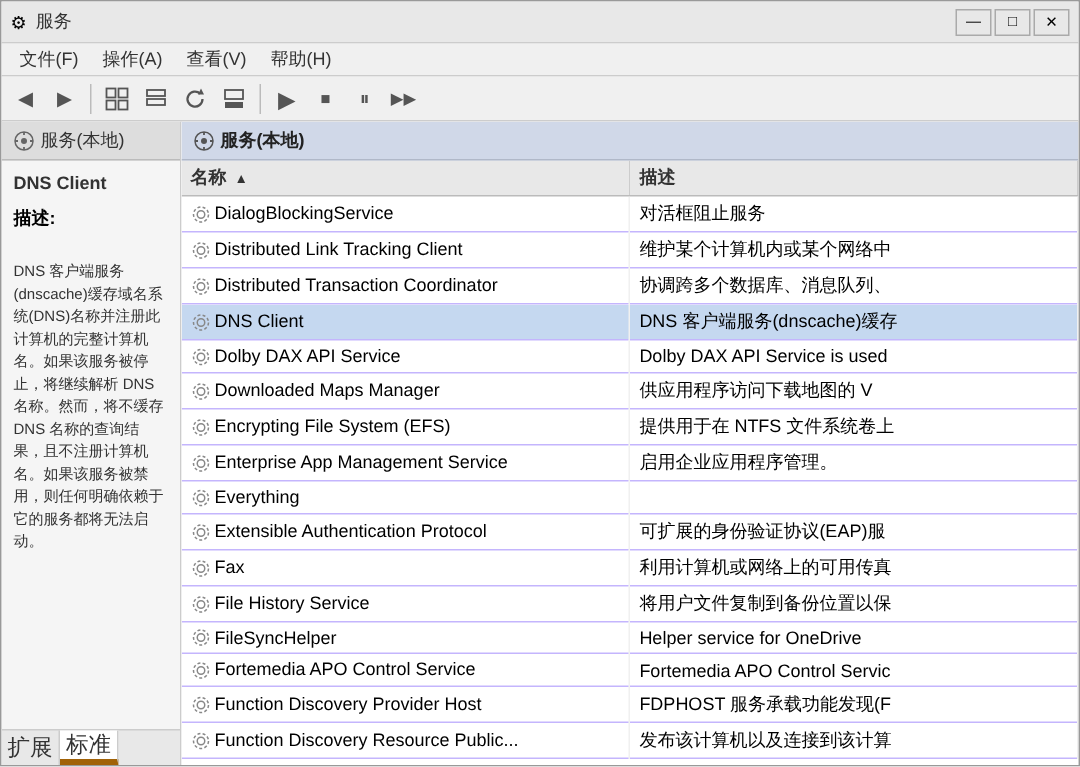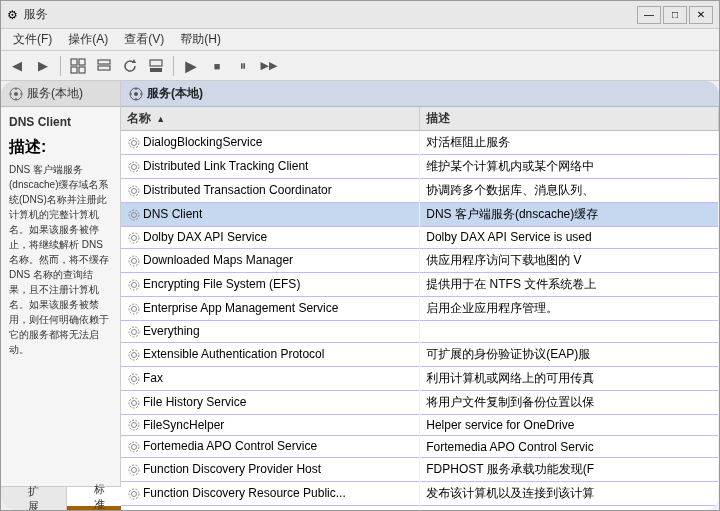--- a/index.html
+++ b/index.html
@@ -91,21 +91,20 @@
     .toolbar-sep {
       width: 1px;
       height: 20px;
       background: #bbb;
       margin: 0 3px;
     }
     .main-area {
       display: flex;
       flex: 1;
       overflow: hidden;
-      border-radius: 14px;
     }
     .left-panel {
       width: 120px;
       background: #f5f5f5;
       border-right: 1px solid #ccc;
       display: flex;
       flex-direction: column;
     }
     .left-panel-header {
       background: #ddd;
@@ -122,40 +121,40 @@
       flex: 1;
       overflow: hidden;
     }
     .left-content h3 {
       font-size: 12px;
       font-weight: bold;
       margin-bottom: 8px;
       color: #333;
     }
     .left-content .desc-title {
-      font-size: 16px;
+      font-size: 12px;
       font-weight: bold;
-      margin-bottom: 4px;
+      margin-bottom: 20px;
     }
     .left-content .desc-text {
       font-size: 10px;
       color: #333;
       line-height: 1.5;
     }
     .tabs-bottom {
       display: flex;
       border-top: 1px solid #ccc;
       background: #e8e8e8;
       height: 24px;
     }
     .tab {
-      padding: 4px 27px;
+      padding: 4px 4px;
       border-right: 1px solid #ccc;
       cursor: pointer;
-      font-size: 11px;
+      font-size: 15px;
       color: #333;
       display: flex;
       align-items: center;
     }
     .tab.active {
       background: #fff;
       border-bottom: 4px solid #a16207;
     }
     .right-panel {
       flex: 1;

